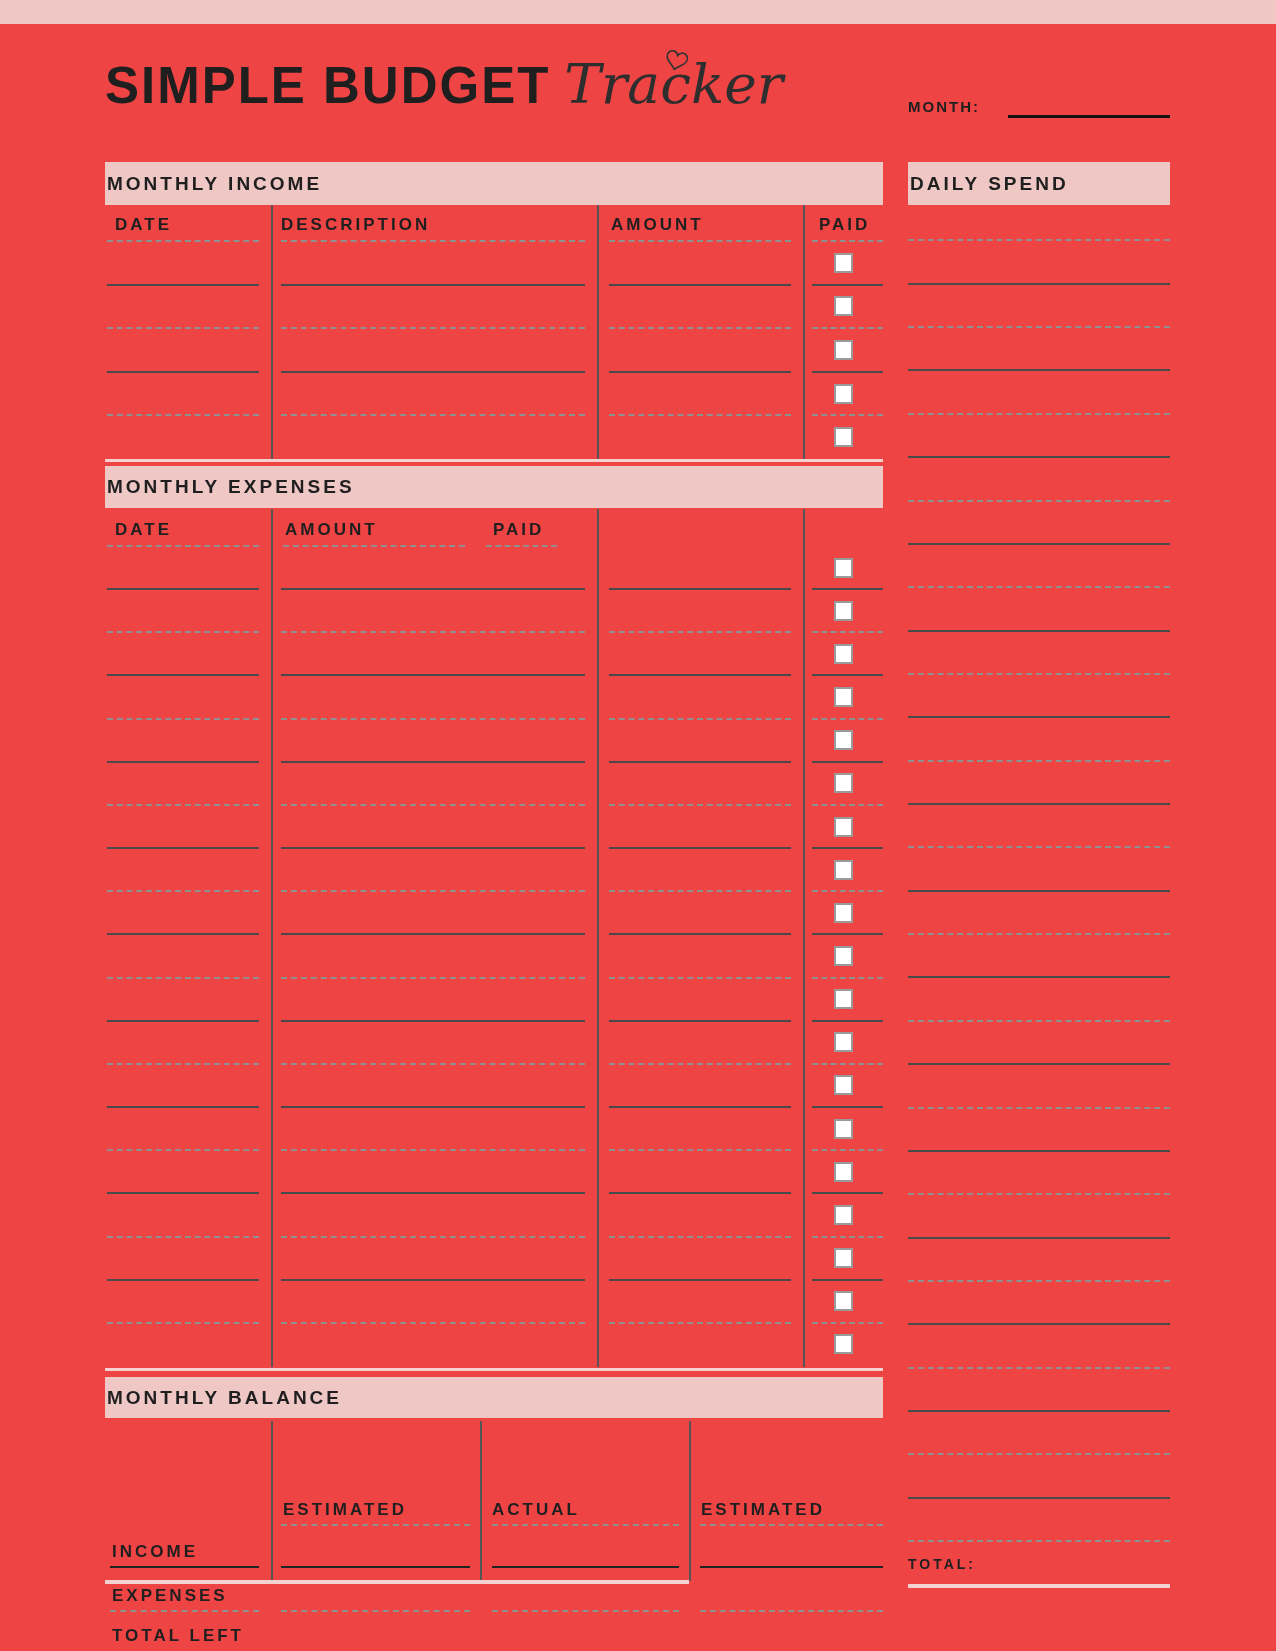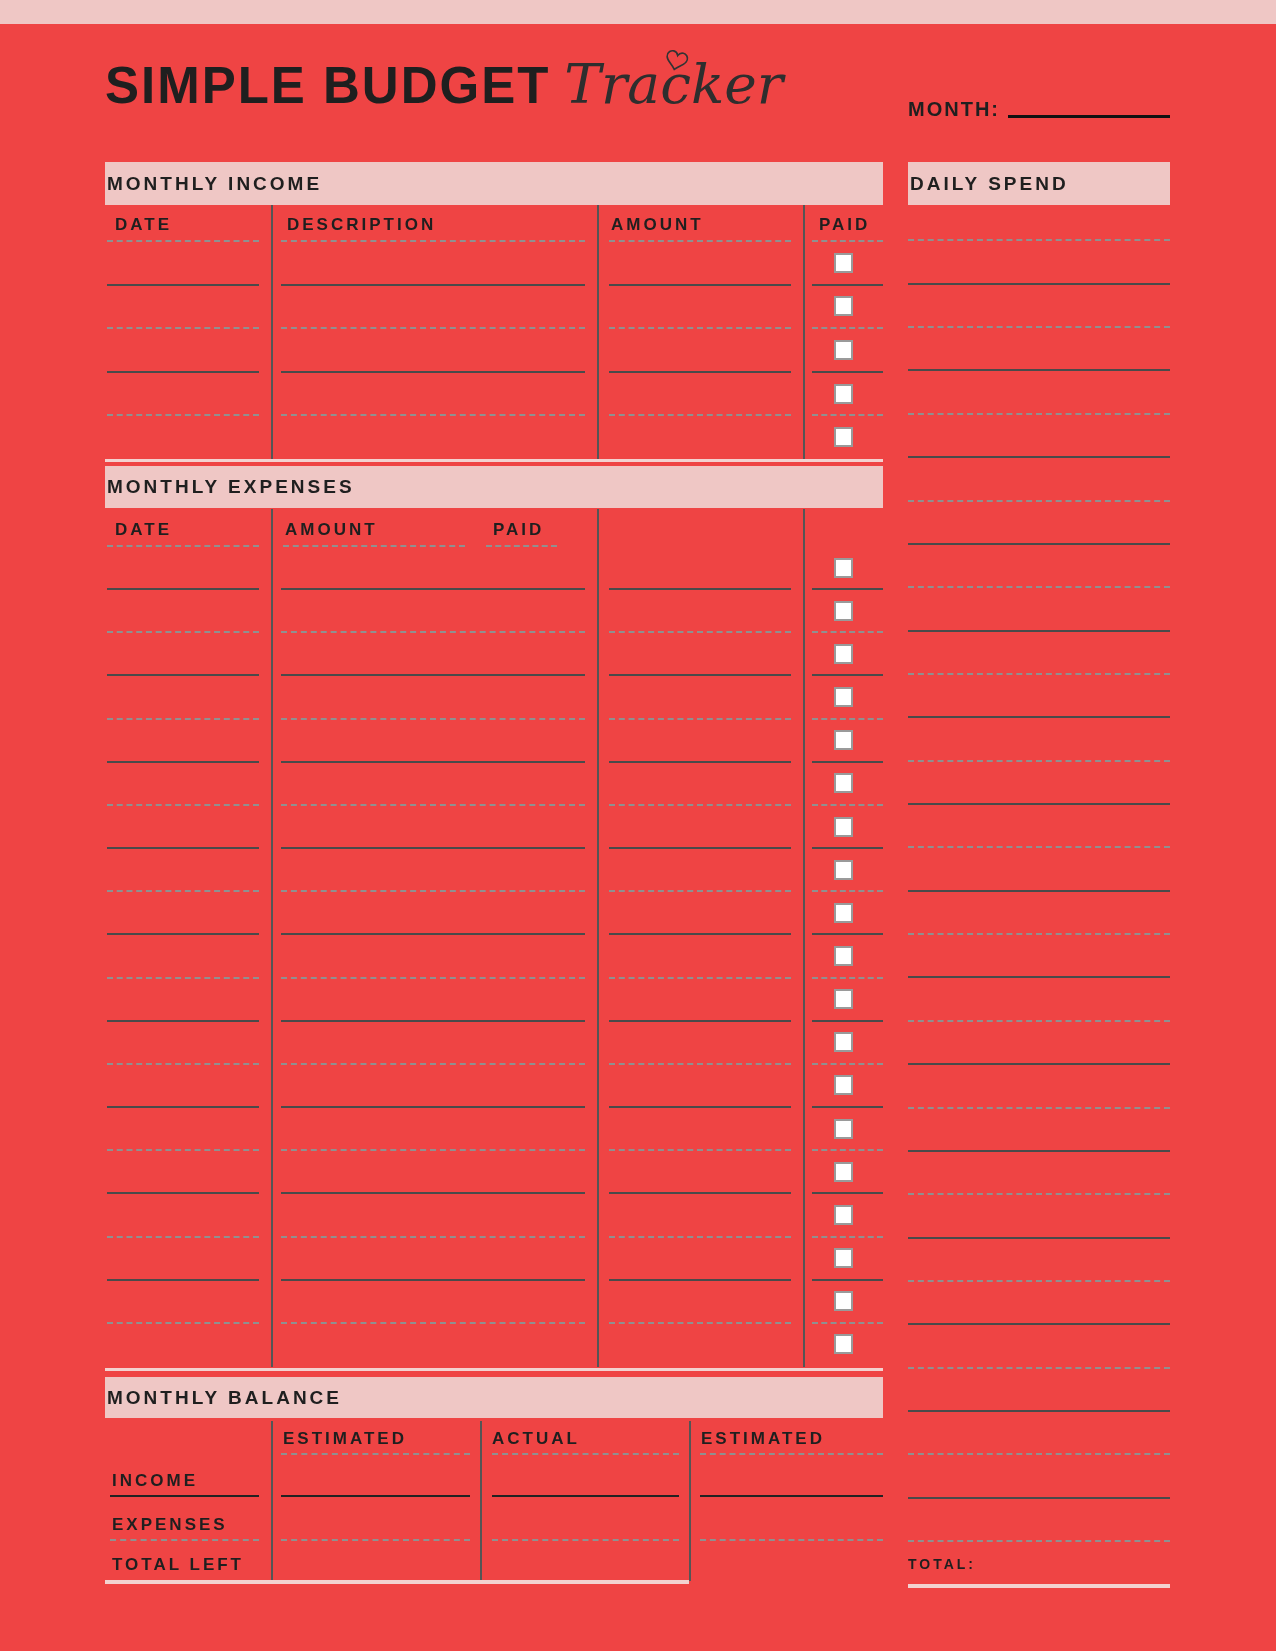--- a/index.html
+++ b/index.html
@@ -17,21 +17,21 @@
   
   .topbar{position:absolute;left:0;top:0;width:1276px;height:24px;background:var(--pink);}
 
   
   .title-wrap{position:absolute;left:105px;top:52px;height:80px;white-space:nowrap;}
   .title-main{font-size:51px;font-weight:800;letter-spacing:2px;color:var(--ink);vertical-align:baseline;}
   .title-script{font-family:"DejaVu Serif",serif;font-style:italic;font-size:55px;color:#2e2e2e;margin-left:14px;vertical-align:baseline;}
   .heart{position:absolute;left:560px;top:-2px;transform:rotate(14deg);}
 
   .month-wrap{position:absolute;left:908px;top:98px;width:262px;}
-  .month-label{font-size:20px;font-weight:700;letter-spacing:2px;color:var(--ink);}
+  .month-label{font-size:15px;font-weight:700;letter-spacing:2px;color:var(--ink);}
   .month-line{position:absolute;left:100px;top:17px;width:162px;height:0;border-bottom:3px solid #111;}
 
   
   .bar{position:absolute;background:var(--pink);color:var(--ink);font-weight:700;font-size:19px;letter-spacing:3px;line-height:43px;padding-left:2px;}
   .bar-income{left:105px;top:162px;width:778px;height:43px;}
   .bar-daily{left:908px;top:162px;width:262px;height:43px;}
   .bar-expenses{left:105px;top:466px;width:778px;height:42px;line-height:42px;}
   .bar-balance{left:105px;top:1377px;width:778px;height:41px;line-height:41px;}
   .pinkline{position:absolute;background:var(--pink-light);}
   .pl-expenses{left:105px;top:459px;width:778px;height:3px;}
@@ -51,39 +51,39 @@
   .c-desc .rule{left:10px;right:12px;}
   .c-amt .rule{left:12px;right:12px;}
   .c-paid .rule{left:9px;right:0;}
 
   .thead{position:absolute;left:105px;}
   .thead-income{top:205px;height:37px;}
   .thead-expenses{top:509px;height:38px;}
   .thead .cell{display:flex;align-items:flex-end;}
   .col-label{font-size:17px;font-weight:700;letter-spacing:3px;color:var(--ink);padding-bottom:7px;}
   .c-date .col-label{padding-left:10px;}
-  .c-desc .col-label{padding-left:16px;}
+  .c-desc .col-label{padding-left:10px;}
   .c-amt .col-label{padding-left:14px;}
   .c-paid .col-label{padding-left:16px;}
   .thead .rule{border-bottom:2px dashed var(--dash);}
 
   .rows{position:absolute;left:105px;display:flex;flex-direction:column;}
   .rows-income{top:242px;height:218px;}
   .rows-expenses{top:547px;height:820px;}
   .rows .trow{flex:1;}
   .rows .trow:nth-child(odd) .rule{border-bottom:2px solid var(--solid);}
   .rows .trow:nth-child(even) .rule{border-bottom:2px dashed var(--dash);}
   .rows .trow:last-child .rule{border-bottom:none;}
   .c-paid{display:flex;align-items:center;justify-content:center;}
   .checkbox{width:19px;height:20px;border:2px solid var(--box);background:#fff;margin-top:-2px;}
 
   .vline{position:absolute;width:2px;background:#555;}
 
   
-  .balance-grid{position:absolute;left:105px;top:1421px;width:778px;}
+  .balance-grid{position:absolute;left:105px;top:1492px;width:778px;}
   .b-row{display:flex;}
   .b-row-head{height:34px;}
   .b-row-income{height:42px;}
   .b-row-expenses{height:44px;}
   .b-row-total{height:40px;gap:24px;}
   .b-lab{width:166px;}
   .b-est{width:209px;}
   .b-act{width:209px;}
   .b-dif{width:194px;}
   .b-cell{position:relative;display:flex;align-items:flex-end;}

